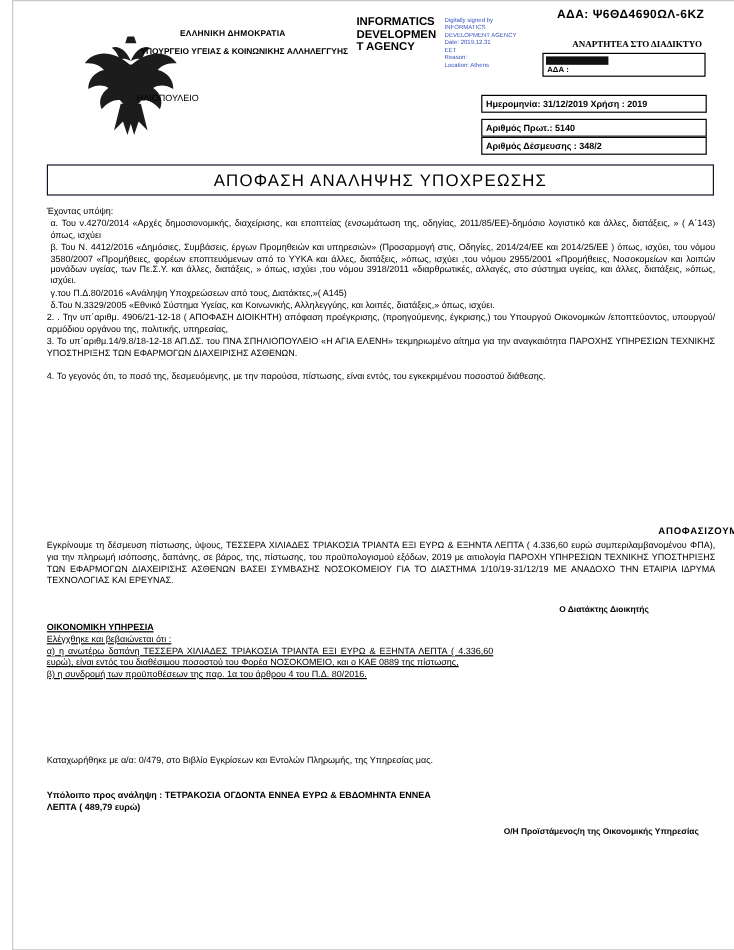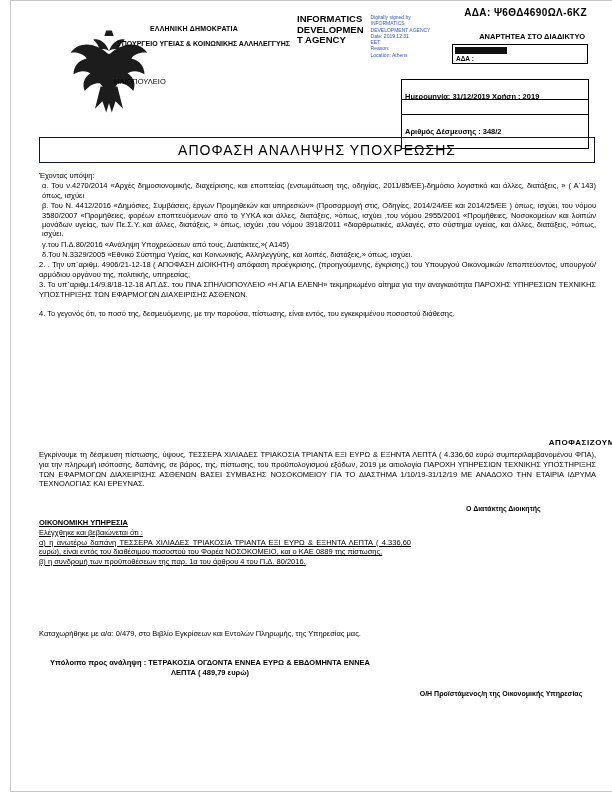--- a/index.html
+++ b/index.html
@@ -9,39 +9,39 @@
     border:1px solid #c9c9c9;box-sizing:border-box;overflow:hidden;margin-left:10px;
   }
   .ada-top{position:absolute;top:6px;right:34px;font-size:10px;font-weight:bold;letter-spacing:.4px;}
   .emblem{position:absolute;left:56px;top:24px;width:84px;height:92px;}
   .republic{position:absolute;left:139px;top:24px;font-size:7px;font-weight:bold;letter-spacing:.2px;}
   .ministry{position:absolute;left:106px;top:39px;font-size:7px;font-weight:bold;width:220px;}
   .hospital{position:absolute;left:103px;top:76px;font-size:7.5px;font-weight:normal;}
   .stamp{position:absolute;left:286px;top:13px;display:flex;gap:7px;}
   .stamp-agency{font-size:9.5px;font-weight:bold;line-height:1.12;color:#000;}
   .stamp-details{font-size:5px;color:#3a55c0;line-height:1.25;width:78px;}
-  .anartitea{position:absolute;top:31px;right:36px;font-size:7.5px;font-weight:bold;}
+  .anartitea{position:absolute;top:31px;right:36px;font-size:7.5px;font-weight:bold;font-family:Liberation Serif, serif;}
   .ada-box{position:absolute;left:441px;top:43px;width:136px;height:20px;border:1px solid #000;box-sizing:border-box;}
   .ada-box-bar{position:absolute;left:2px;top:2px;width:52px;height:7px;background:#111;}
   .ada-box-label{position:absolute;left:3px;bottom:1px;font-size:6.5px;font-weight:bold;}
-  .meta-box{position:absolute;left:390px;width:188px;border:1px solid #000;font-size:7.5px;font-weight:bold;padding:12px 3px;box-sizing:border-box;background:#fff;}
+  .meta-box{position:absolute;left:390px;width:188px;border:1px solid #000;font-size:7.5px;font-weight:bold;padding:2px 3px;box-sizing:border-box;background:#fff;}
   .meta1{top:78px;} .meta2{top:98px;} .meta3{top:113px;}
   .title-box{position:absolute;left:28px;top:136px;width:556px;height:26px;border:1px solid #0f172a;display:flex;align-items:center;justify-content:center;font-size:14px;letter-spacing:1px;box-sizing:border-box;}
   .body-text{position:absolute;left:28px;top:170px;width:557px;font-size:7.5px;line-height:1.25;text-align:justify;}
   .body-text p{margin:0 0 1px 0;}
   .sub{padding-left:3px;}
   .gap-top{margin-top:10px !important;}
   .decide-heading{position:absolute;left:0;right:0;top:437px;text-align:right;font-size:8px;font-weight:bold;letter-spacing:.6px;}
   .decide-body{position:absolute;left:28px;top:449px;width:557px;font-size:7.5px;line-height:1.3;text-align:justify;}
   .signer-right{position:absolute;left:455px;top:504px;font-size:7px;font-weight:bold;}
   .finance{position:absolute;left:28px;top:517px;width:372px;font-size:7.5px;line-height:1.3;text-align:justify;}
   .finance-heading{font-weight:bold;text-decoration:underline;margin:0 0 3px 0;}
   .finance p{margin:0;text-decoration:underline;}
   .registered{position:absolute;left:28px;top:628px;width:332px;font-size:7.5px;line-height:1.3;}
-  .balance{position:absolute;left:28px;top:657px;width:342px;font-size:7.5px;font-weight:bold;line-height:1.35;text-align:center;}
+  .balance{position:absolute;left:28px;top:657px;width:342px;font-size:7.5px;font-weight:bold;line-height:1.35;}
   .signer2{position:absolute;left:396px;top:688px;width:188px;text-align:center;font-size:7px;font-weight:bold;line-height:1.3;}
 </style>
 </head>
 <body>
 
 <div class="page">
 
   <div class="ada-top">ΑΔΑ: Ψ6ΘΔ4690ΩΛ-6ΚΖ</div>
 
   <svg class="emblem" viewBox="0 0 90 95" aria-hidden="true">

